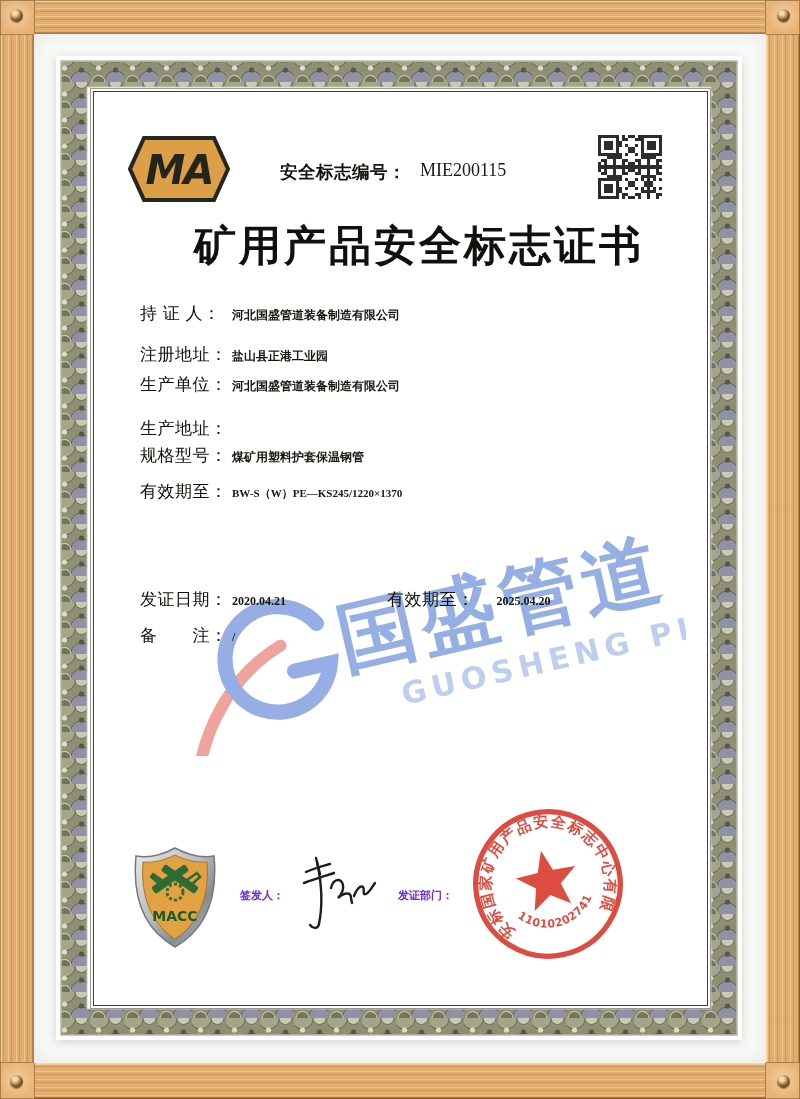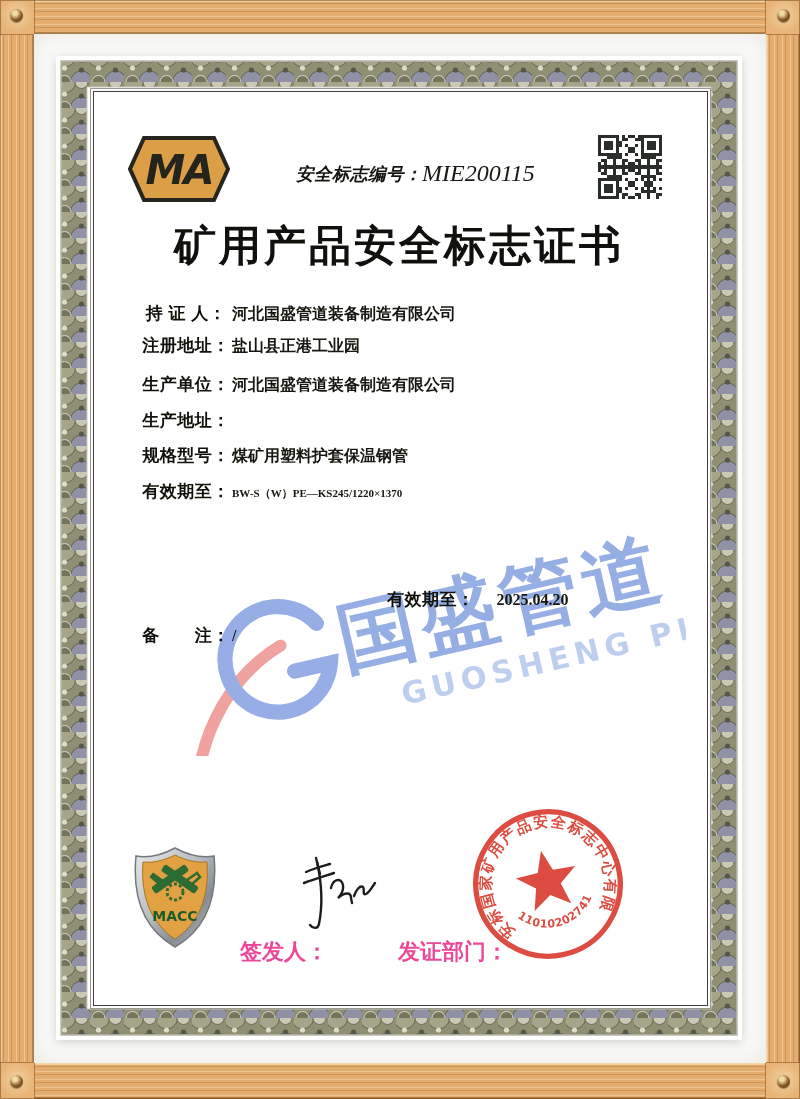--- a/index.html
+++ b/index.html
@@ -41,44 +41,44 @@
       box-shadow:0 2px 10px rgba(110,105,95,.30);}
   .guilloche-svg{position:absolute;left:0;top:0;width:686px;height:984px;}
   .inner-border{position:absolute;left:37px;top:35px;width:613px;height:913px;
       border:1.6px solid #3f3f3f;outline:1px solid #9a9a92;outline-offset:2px;}
 
   
   .content{position:absolute;inset:0;z-index:2;}
   .watermark{position:absolute;left:70px;top:400px;width:560px;height:300px;z-index:1;opacity:.5;}
 
   .ma-badge{position:absolute;left:72px;top:80px;width:102px;height:66px;}
-  .certno-row{position:absolute;left:240px;top:104px;display:flex;align-items:center;font-style:italic;}
+  .certno-row{position:absolute;left:224px;top:104px;display:flex;align-items:flex-start;}
   .certno-label{font-size:17.5px;font-weight:700;color:#15150f;letter-spacing:.5px;}
-  .certno-value{font-family:"Liberation Serif","DejaVu Serif",serif;font-size:24px;color:#1a1a14;}
+  .certno-value{margin-left:14px;font-family:"Liberation Serif","DejaVu Serif",serif;font-size:18px;color:#1a1a14;}
   .qr{position:absolute;left:542px;top:79px;width:64px;height:64px;}
 
   .cert-title{position:absolute;left:0;top:162px;width:100%;text-align:center;
       font-family:"Liberation Serif","DejaVu Serif",serif;font-weight:900;
-      font-size:42px;letter-spacing:3px;color:#10100c;}
+      font-size:42px;letter-spacing:3px;color:#10100c;padding-left:20px;}
 
   .row{position:absolute;left:84px;display:flex;align-items:baseline;white-space:nowrap;}
-  .lbl{font-size:17px;font-weight:700;color:#111109;width:92px;flex:0 0 auto;letter-spacing:.5px;text-align:center;}
+  .lbl{font-size:17px;font-weight:400;color:#111109;width:92px;flex:0 0 auto;letter-spacing:.5px;}
   .lbl.wide{width:auto;margin-right:10px;}
-  .val{font-family:"Liberation Serif","DejaVu Serif",serif;font-size:16px;font-weight:600;color:#17170f;}
+  .val{font-family:"Liberation Serif","DejaVu Serif",serif;font-size:12px;font-weight:600;color:#17170f;}
   .val.mono-ish{font-size:11px;}
   .row-date .pair{display:flex;align-items:baseline;}
   .row-date .pair2{position:absolute;left:247px;top:0;display:flex;align-items:baseline;}
   .row-date .pair2 .lbl{width:auto;margin-right:22px;}
 
   .statement{position:absolute;left:56px;top:658px;width:594px;
       font-family:"Liberation Serif","DejaVu Serif",serif;font-size:15px;font-weight:700;
       line-height:22.5px;color:#131309;text-align:justify;text-indent:2.8em;}
 
   .macc{position:absolute;left:75px;top:790px;width:88px;height:104px;}
-  .issuer-label,.dept-label{position:absolute;top:881px;font-size:22px;font-weight:700;color:#ec4899;}
+  .issuer-label,.dept-label{position:absolute;top:832px;font-size:11px;font-weight:700;color:#6d28d9;}
   .issuer-label{left:184px;}
   .dept-label{left:342px;}
   .signature{position:absolute;left:230px;top:796px;width:95px;height:82px;}
   .stamp{position:absolute;left:407px;top:743px;width:170px;height:170px;z-index:3;
       mix-blend-mode:multiply;opacity:.9;}
 </style>
 </head>
 <body>
 
 <div class="wood h" id="wood-top"></div>
@@ -386,41 +386,45 @@
           <rect x="16" y="20" width="1" height="1"></rect>
           <rect x="19" y="20" width="1" height="1"></rect>
         </svg></div>
 
     <div class="cert-title">矿用产品安全标志证书</div>
 
     <div class="row" style="top:246px;">
       <span class="lbl">持 证 人：</span>
       <span class="val">河北国盛管道装备制造有限公司</span>
     </div>
-    <div class="row" style="top:278px;">
+    <div class="row" style="top:287px;">
       <span class="lbl">注册地址：</span>
       <span class="val">盐山县正港工业园</span>
     </div>
     <div class="row" style="top:317px;">
       <span class="lbl">生产单位：</span>
       <span class="val">河北国盛管道装备制造有限公司</span>
     </div>
-    <div class="row" style="top:353px;flex-direction:column;">
+    <div class="row" style="top:361px;flex-direction:column;">
       <span class="lbl">生产地址：</span>
     </div>
     <div class="row" style="top:388px;">
       <span class="lbl">规格型号：</span>
       <span class="val">煤矿用塑料护套保温钢管</span>
     </div>
     <div class="row" style="top:424px;">
       <span class="lbl">有效期至：</span>
       <span class="val mono-ish">BW-S（W）PE—KS245/1220×1370</span>
     </div>
 
     <div class="row row-date" style="top:532px;width:560px;">
+      <span class="pair">
+        <span class="lbl">发证日期：</span>
+        <span class="val">2020.04.21</span>
+      </span>
       <span class="pair2">
         <span class="lbl">有效期至：</span>
         <span class="val">2025.04.20</span>
       </span>
     </div>
 
     <div class="row" style="top:568px;">
       <span class="lbl">备　　注：</span>
       <span class="val">/</span>
     </div>

